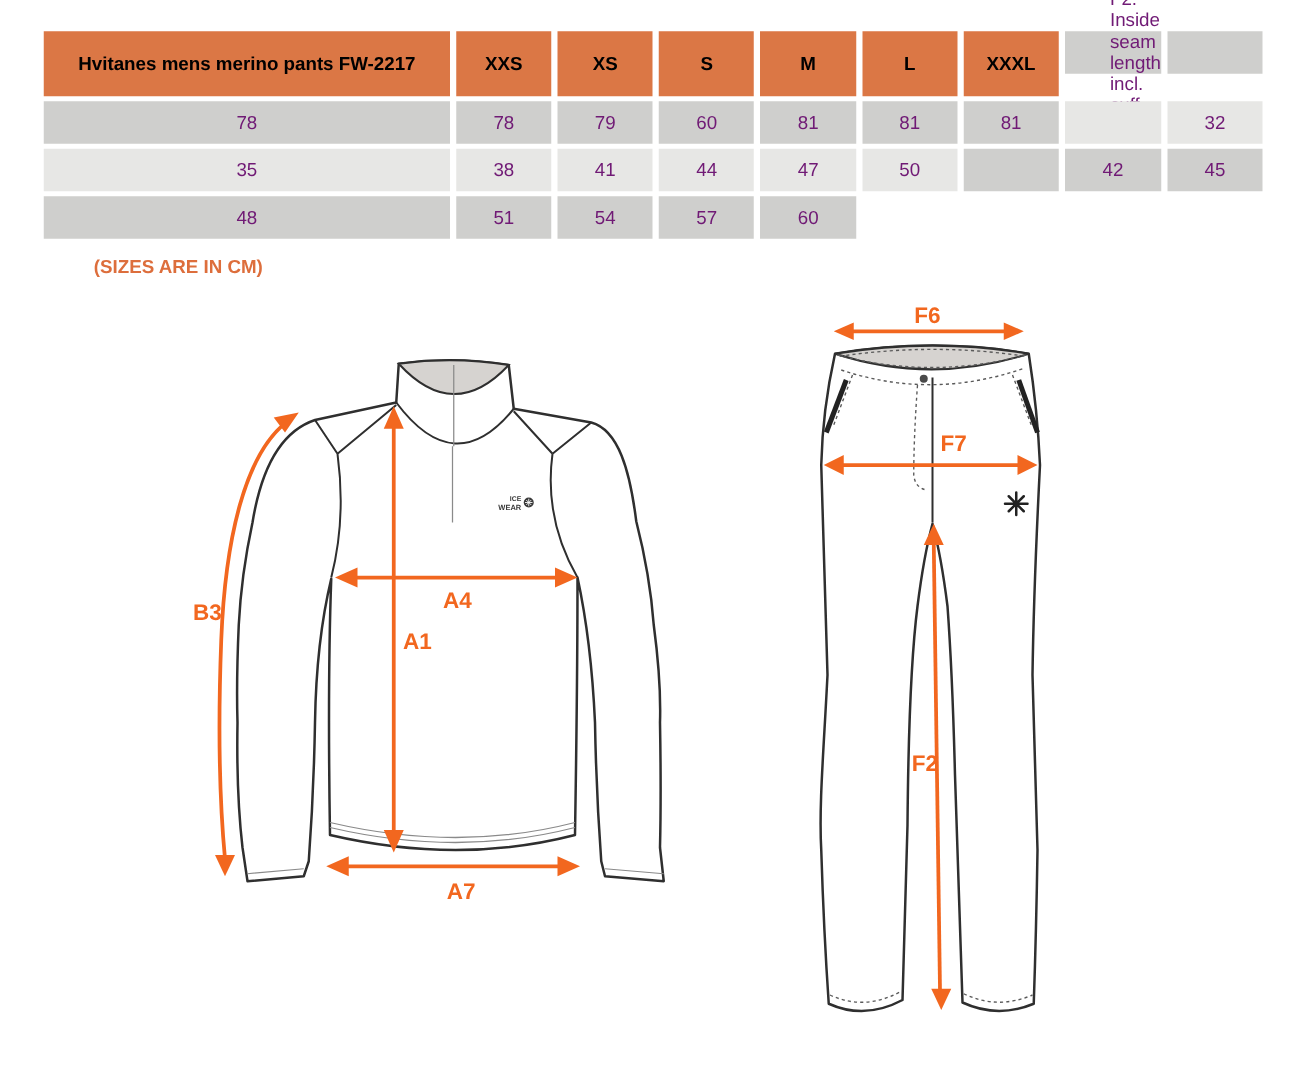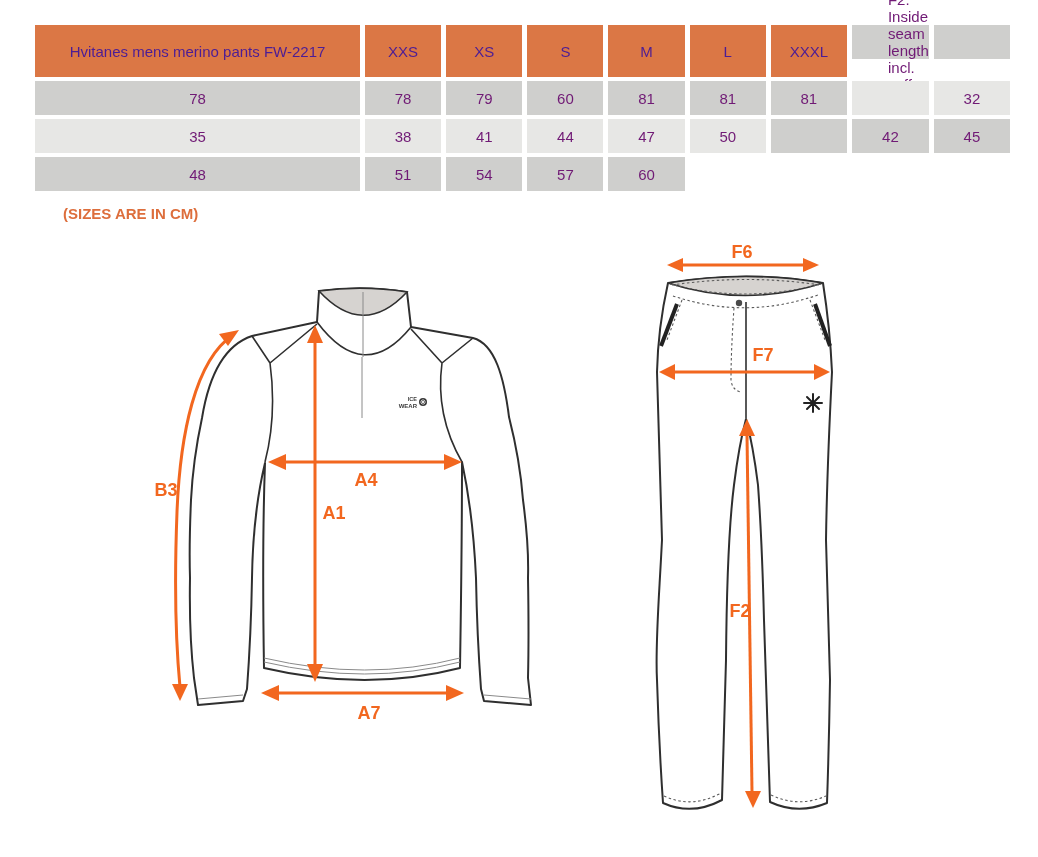--- a/index.html
+++ b/index.html
@@ -2,27 +2,27 @@
 <html><head>
 <meta charset="utf-8">
 <style>
   html,body{margin:0;padding:0;background:#fff;}
   .page{position:relative;width:1038px;height:857px;background:#fff;overflow:hidden;
         font-family:"Liberation Sans",sans-serif;}
   
   .size-table{position:absolute;left:35px;top:25px;width:975px;display:grid;
               grid-template-columns:325px repeat(8,1fr);column-gap:5px;row-gap:4px;}
   .cell{display:flex;align-items:center;justify-content:center;font-size:15px;color:#701a75;}
-  .th{background:#DB7745;color:#4c1d95;font-weight:normal;height:52px;text-align:center;}
+  .th{background:#DB7745;color:#000000;font-weight:bold;height:52px;text-align:center;}
   .tl{justify-content:flex-start;padding-left:36px;height:34px;}
   .td{height:34px;}
   .row-a{background:#CFCFCD;}
   .row-b{background:#E7E7E5;}
   
-  .note{position:absolute;left:63px;top:205px;font-size:15px;font-weight:bold;color:#DD6E3C;}
+  .note{position:absolute;left:75px;top:205px;font-size:15px;font-weight:bold;color:#DD6E3C;}
   
   .shirt-svg{position:absolute;left:140px;top:245px;}
   .pants-svg{position:absolute;left:630px;top:240px;}
   .outline{fill:#ffffff;stroke:#2f2f2f;stroke-width:2;stroke-linejoin:round;}
   .seam{fill:none;stroke:#2f2f2f;stroke-width:1.6;}
   .stitch{fill:none;stroke:#8a8a8a;stroke-width:1;}
   .dashed{fill:none;stroke:#5a5a5a;stroke-width:1.1;stroke-dasharray:2.5 2.5;}
   .grayfill{fill:#D6D3D0;stroke:#2f2f2f;stroke-width:1.6;}
   .arrow{stroke:#F2671F;stroke-width:3;fill:none;}
   .ahead{fill:#F2671F;}

